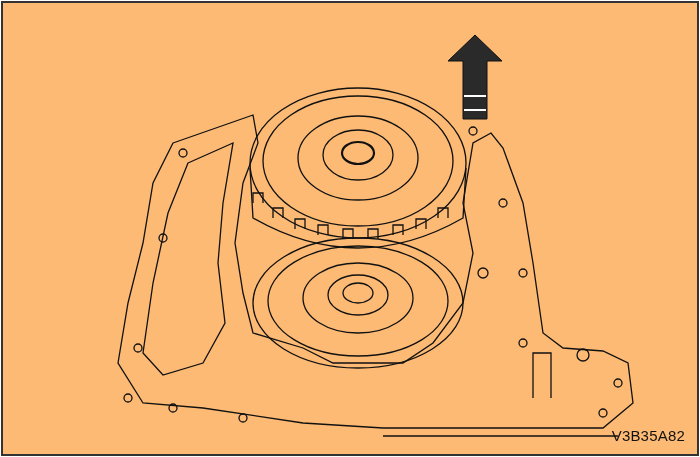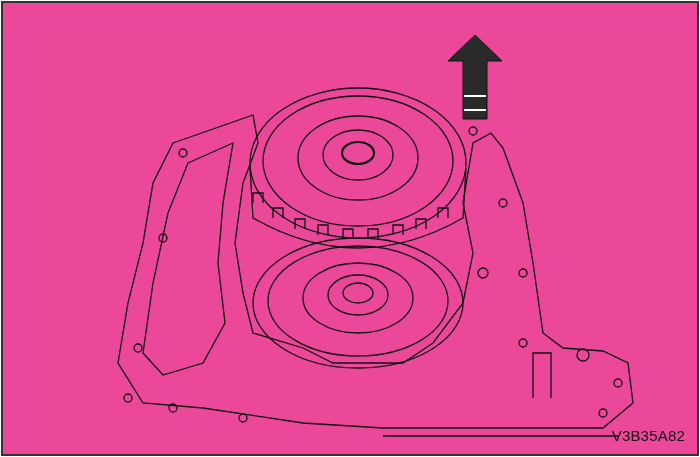--- a/index.html
+++ b/index.html
@@ -1,19 +1,19 @@
 <!DOCTYPE html>
 <html><head>
 <meta charset="utf-8">
 <style>
   html, body { margin: 0; padding: 0; background: #ffffff; }
   body { width: 700px; height: 457px; position: relative; overflow: hidden; }
   .frame {
     position: absolute; left: 1px; top: 1px; width: 694px; height: 451px;
-    border: 2px solid #333333; background: #ec4899;
+    border: 2px solid #333333; background: #fdba74;
   }
   svg { position: absolute; left: 0; top: 0; }
   .label {
     position: absolute; right: 12px; bottom: 10px;
     font-family: "Liberation Sans", sans-serif; font-size: 15px; color: #111111;
     letter-spacing: 0.2px;
   }
 </style>
 </head>
 <body>

